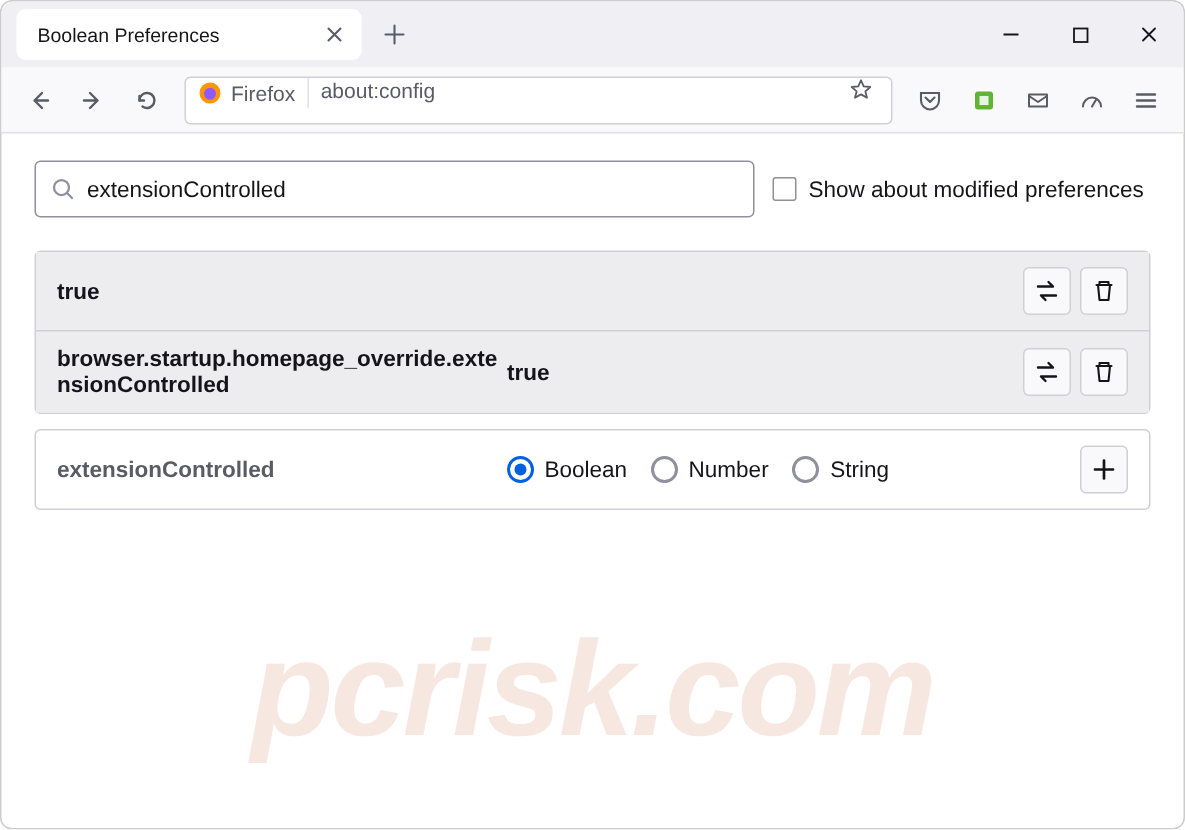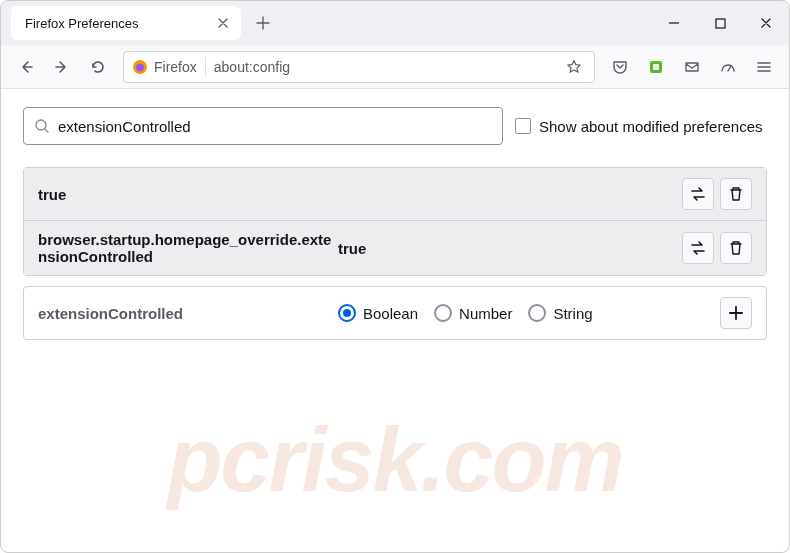--- a/index.html
+++ b/index.html
@@ -77,21 +77,21 @@
       border-radius: 4px;
       cursor: pointer;
     }
     .urlbar {
       flex: 1;
       height: 32px;
       background: #fff;
       border: 1px solid #cfcfd8;
       border-radius: 4px;
       display: flex;
-      align-items: center;
+      align-items: flex-start;
       padding: 0 6px;
       margin: 0 6px;
       font-size: 14px;
       color: #5b5b66;
     }
     .urlbar .identity {
       display: flex;
       align-items: center;
       gap: 6px;
       padding: 2px 8px 2px 2px;
@@ -215,21 +215,21 @@
     }
     svg { display:block; }
   </style>
 </head>
 <body>
 
 <div class="window">
 
   <div class="titlebar">
     <div class="tab">
-      <span class="tab-title">Firefox Preferences</span>
+      <span class="tab-title">Boolean Preferences</span>
       <span class="tab-close">
         <svg width="12" height="12" viewBox="0 0 12 12">
             <path d="M2 2 L10 10 M10 2 L2 10" stroke="#5b5b66" stroke-width="1.4" stroke-linecap="round"></path>
           </svg>
       </span>
     </div>
     <div class="newtab-btn">
       <svg width="14" height="14" viewBox="0 0 14 14">
           <path d="M7 1 V13 M1 7 H13" stroke="#5b5b66" stroke-width="1.4" stroke-linecap="round"></path>
         </svg>

